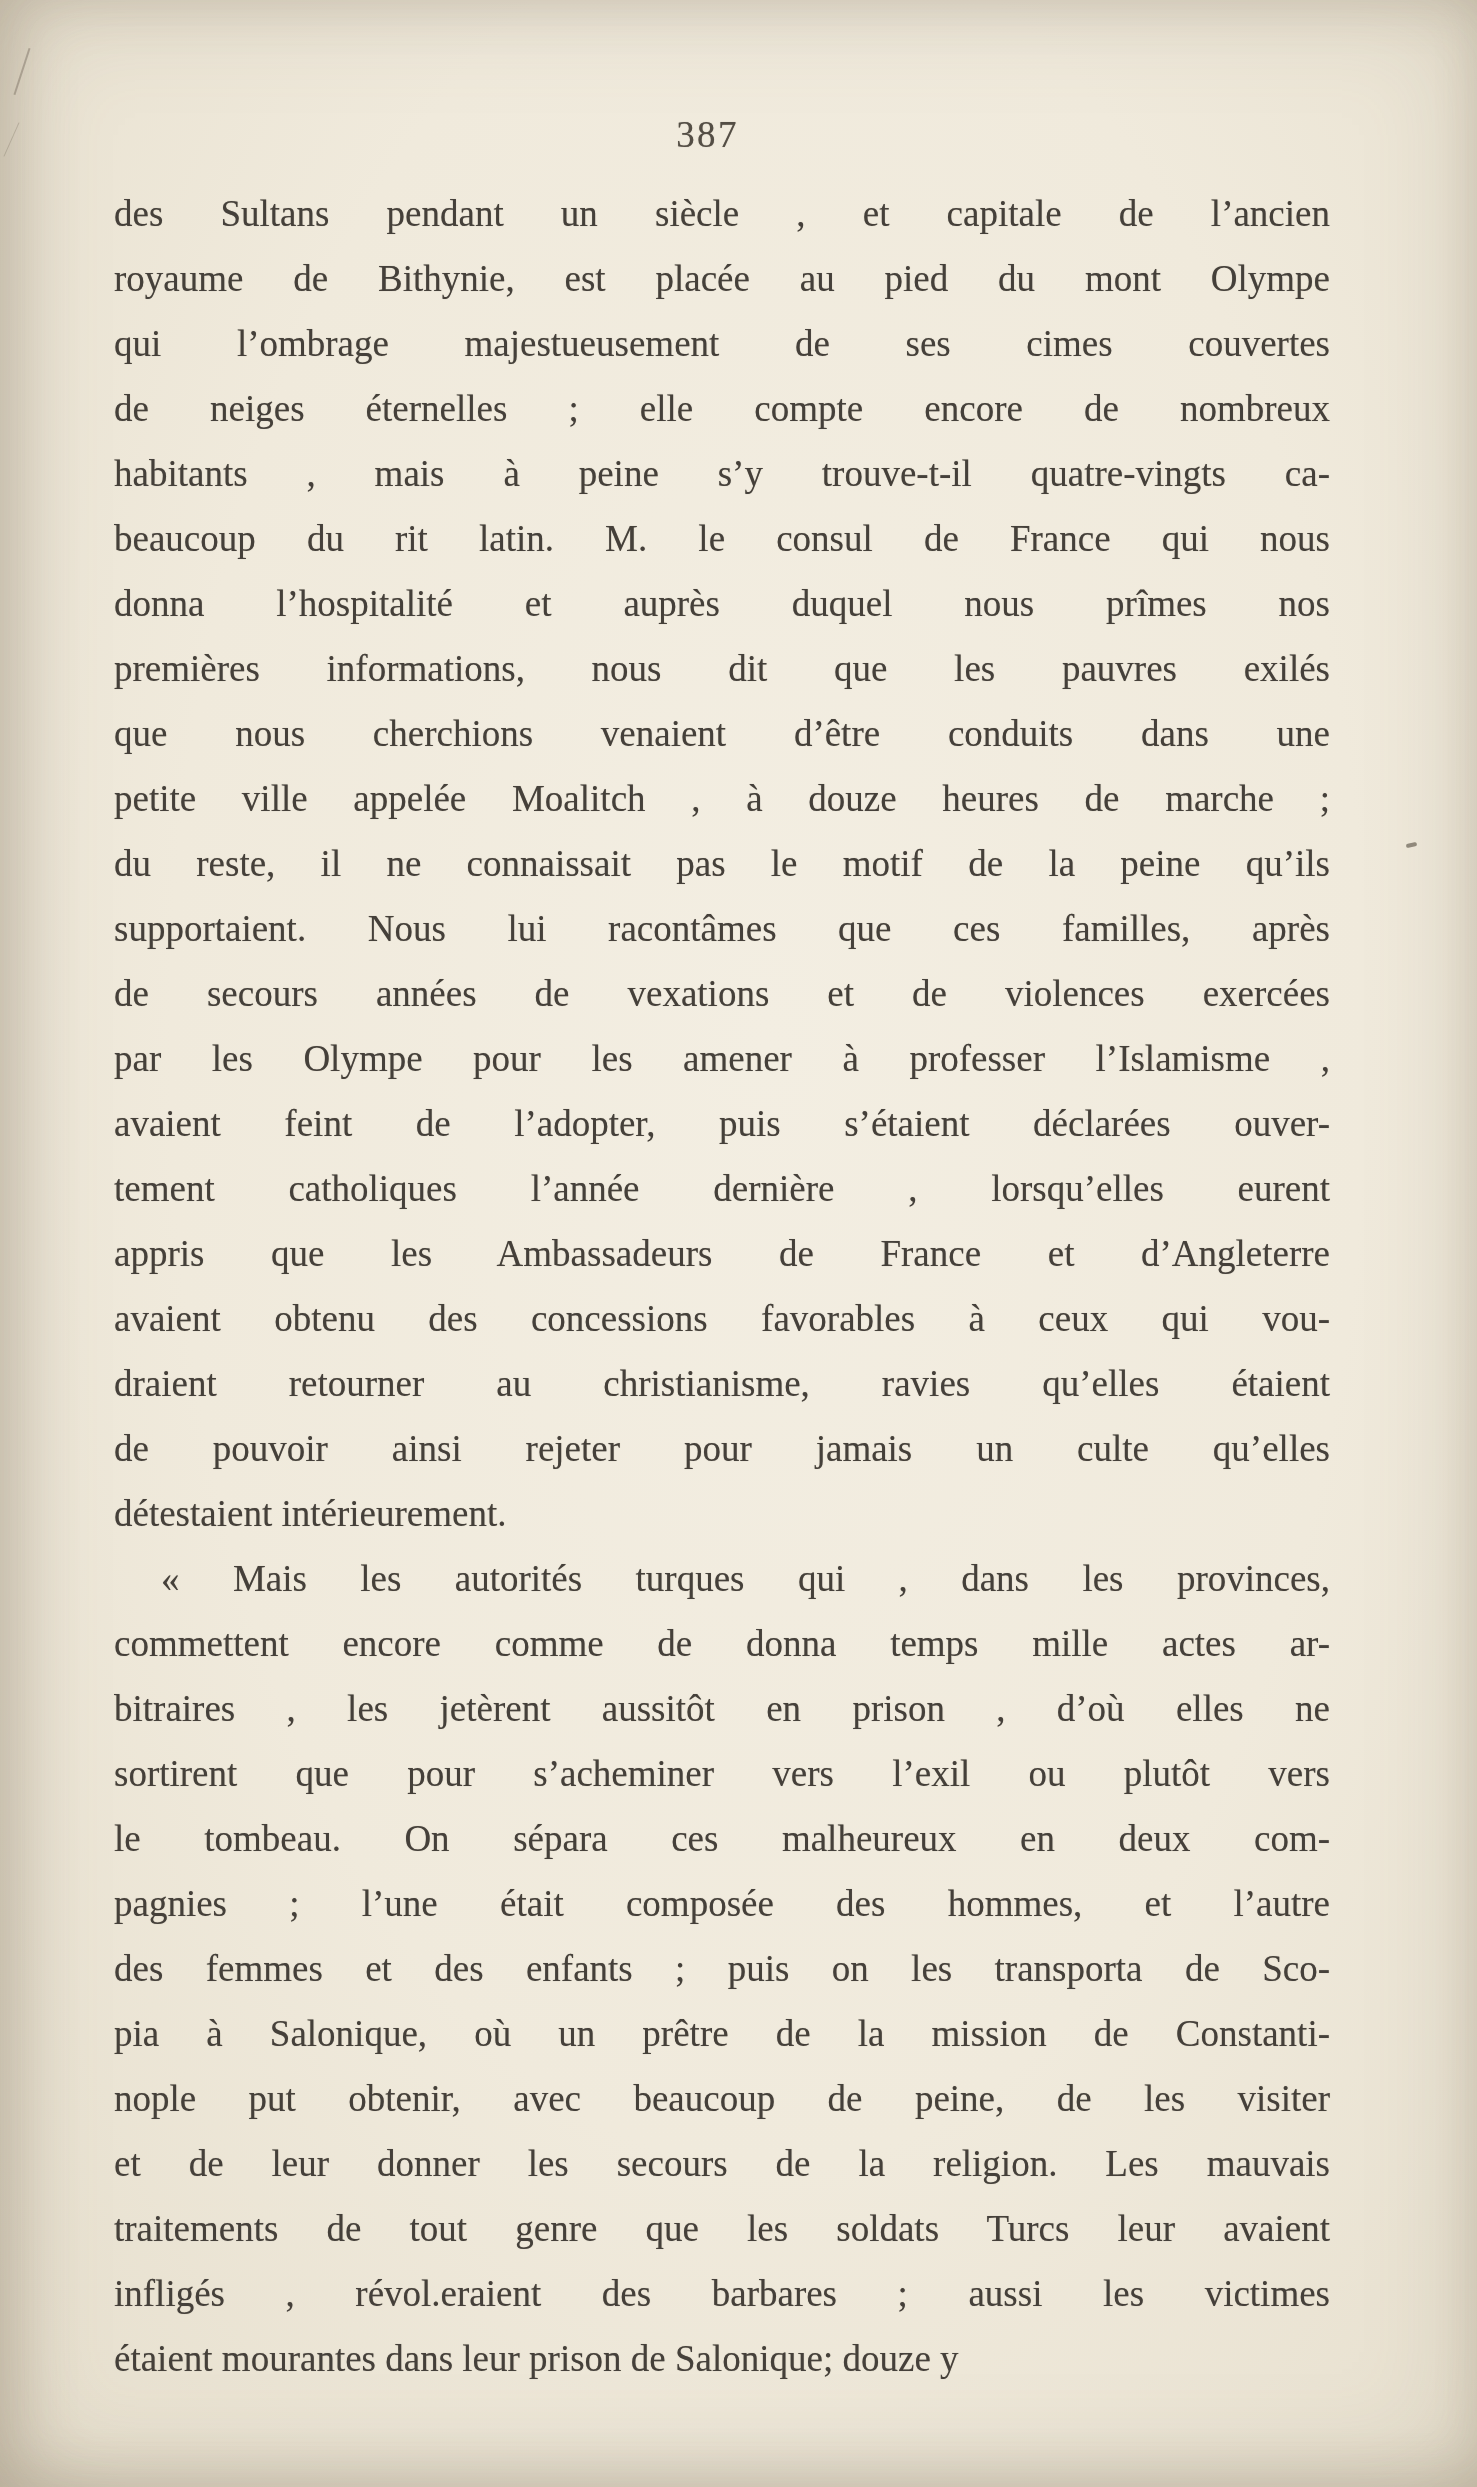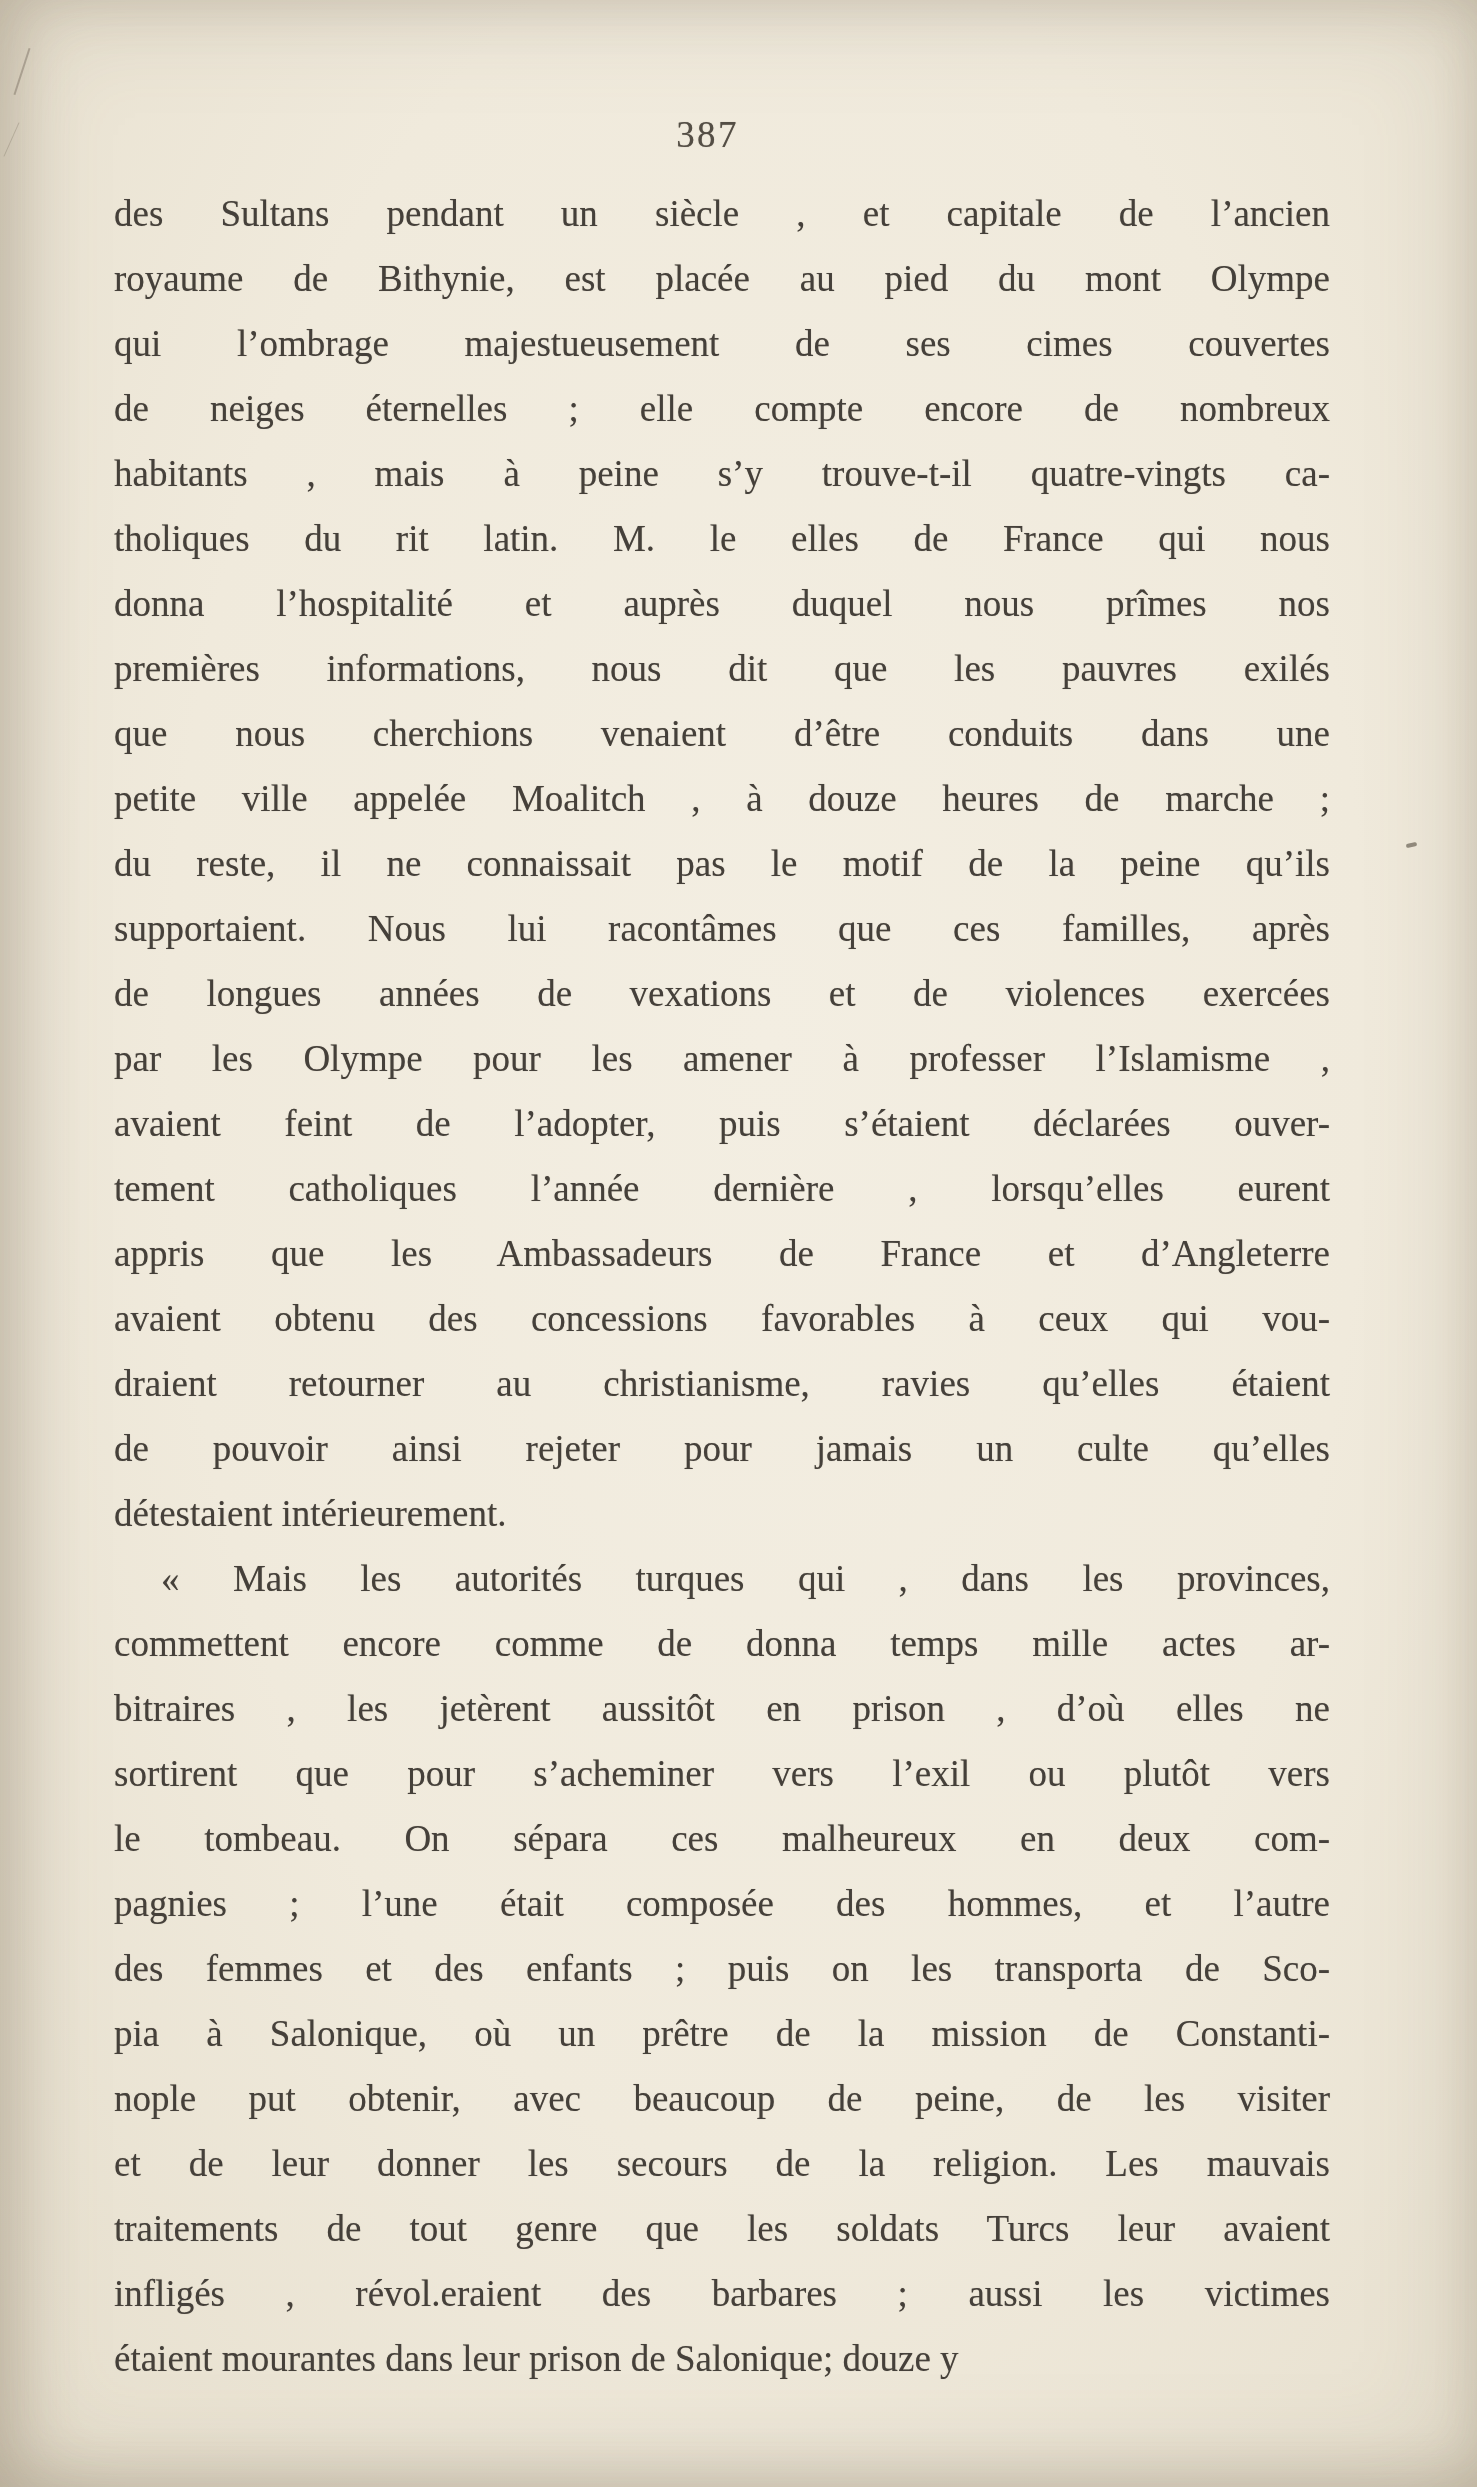--- a/index.html
+++ b/index.html
@@ -103,28 +103,28 @@
   <div class="speck"></div>
 
   <div class="page-number">387</div>
 
   <div class="text-block">
       <div class="line">des Sultans pendant un siècle , et capitale de l’ancien</div>
       <div class="line">royaume de Bithynie, est placée au pied du mont Olympe</div>
       <div class="line">qui l’ombrage majestueusement de ses cimes couvertes</div>
       <div class="line">de neiges éternelles ; elle compte encore de nombreux</div>
       <div class="line">habitants , mais à peine s’y trouve-t-il quatre-vingts ca-</div>
-      <div class="line">tholiques du rit latin. M. le elles de France qui nous</div>
+      <div class="line">beaucoup du rit latin. M. le consul de France qui nous</div>
       <div class="line">donna l’hospitalité et auprès duquel nous prîmes nos</div>
       <div class="line">premières informations, nous dit que les pauvres exilés</div>
       <div class="line">que nous cherchions venaient d’être conduits dans une</div>
       <div class="line">petite ville appelée Moalitch , à douze heures de marche ;</div>
       <div class="line">du reste, il ne connaissait pas le motif de la peine qu’ils</div>
       <div class="line">supportaient. Nous lui racontâmes que ces familles, après</div>
-      <div class="line">de longues années de vexations et de violences exercées</div>
+      <div class="line">de secours années de vexations et de violences exercées</div>
       <div class="line">par les Olympe pour les amener à professer l’Islamisme ,</div>
       <div class="line">avaient feint de l’adopter, puis s’étaient déclarées ouver-</div>
       <div class="line">tement catholiques l’année dernière , lorsqu’elles eurent</div>
       <div class="line">appris que les Ambassadeurs de France et d’Angleterre</div>
       <div class="line">avaient obtenu des concessions favorables à ceux qui vou-</div>
       <div class="line">draient retourner au christianisme, ravies qu’elles étaient</div>
       <div class="line">de pouvoir ainsi rejeter pour jamais un culte qu’elles</div>
       <div class="line end">détestaient intérieurement.</div>
       <div class="line indent">« Mais les autorités turques qui , dans les provinces,</div>
       <div class="line">commettent encore comme de donna temps mille actes ar-</div>

